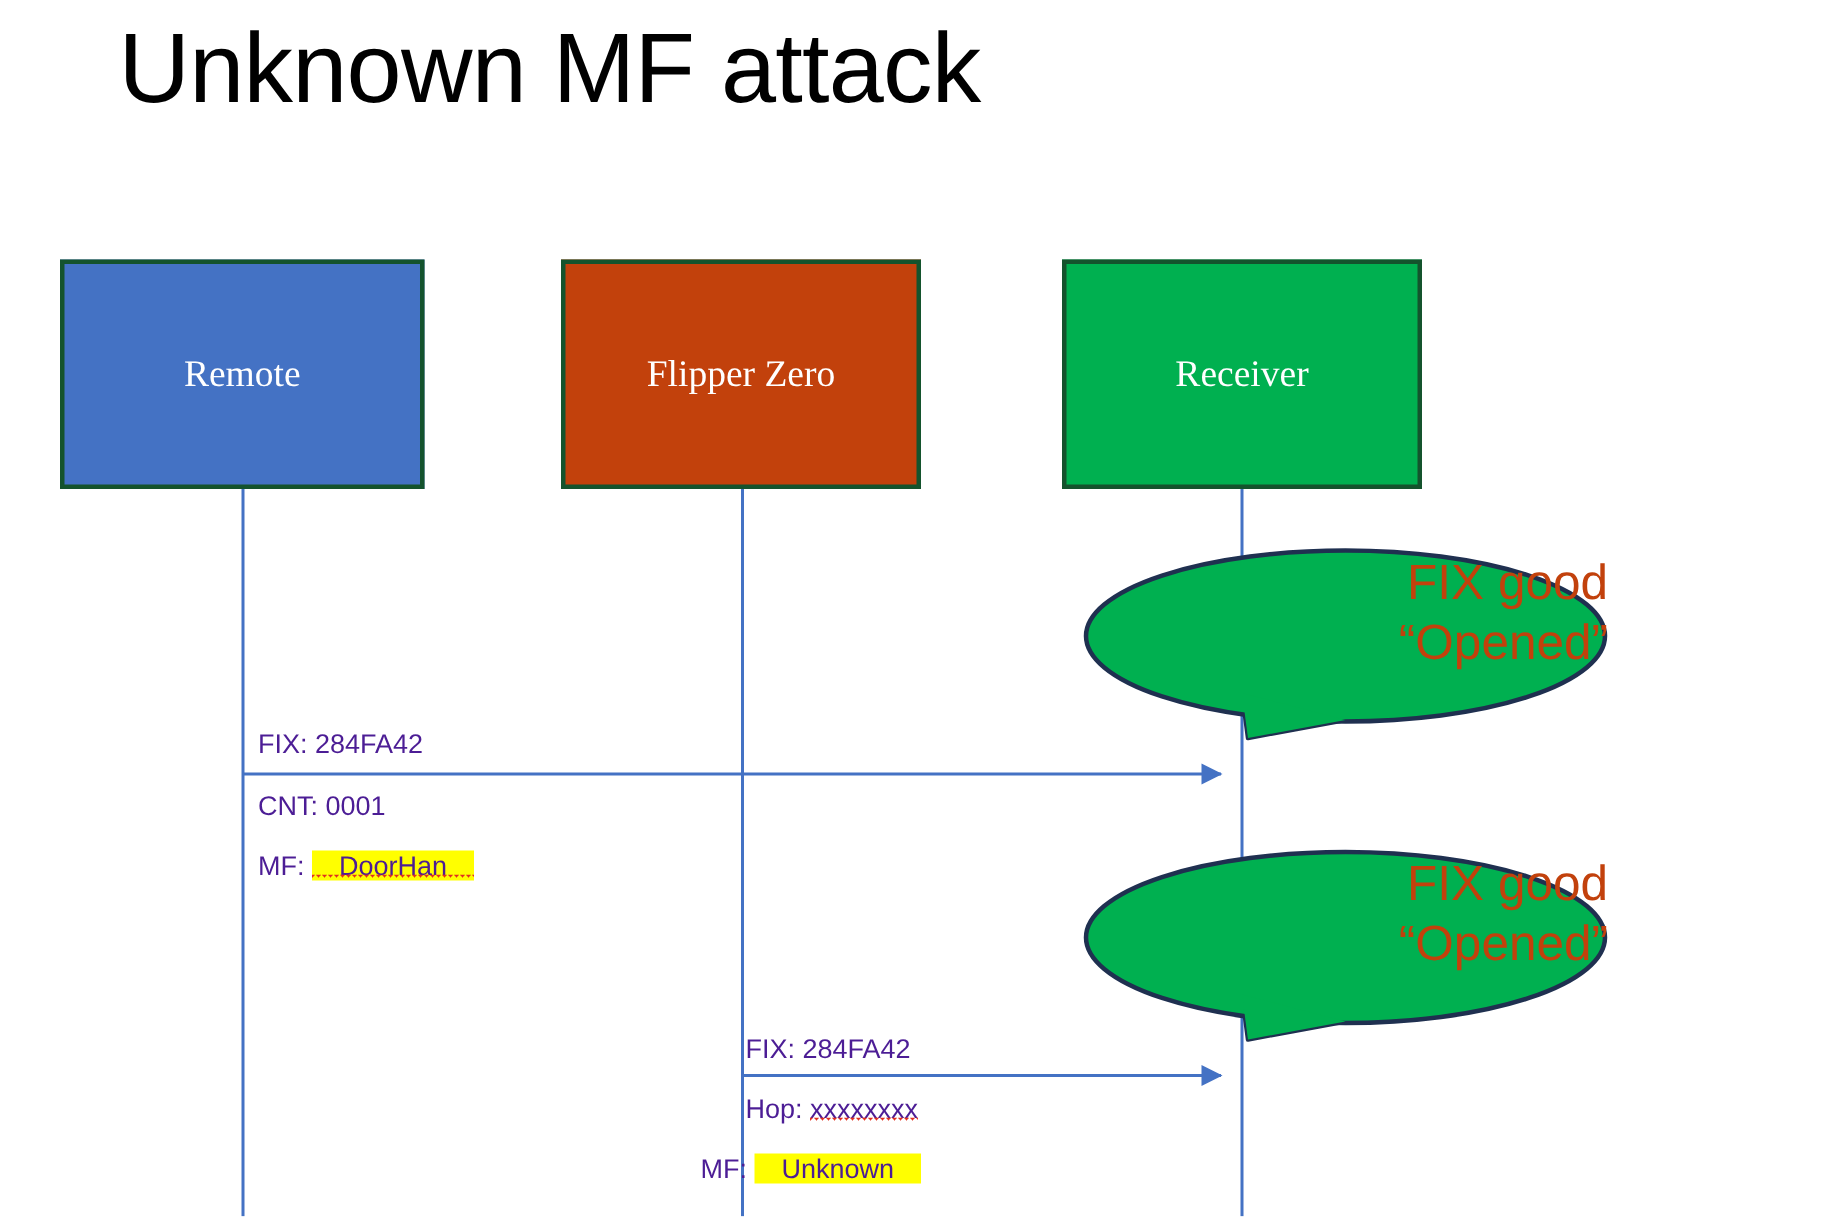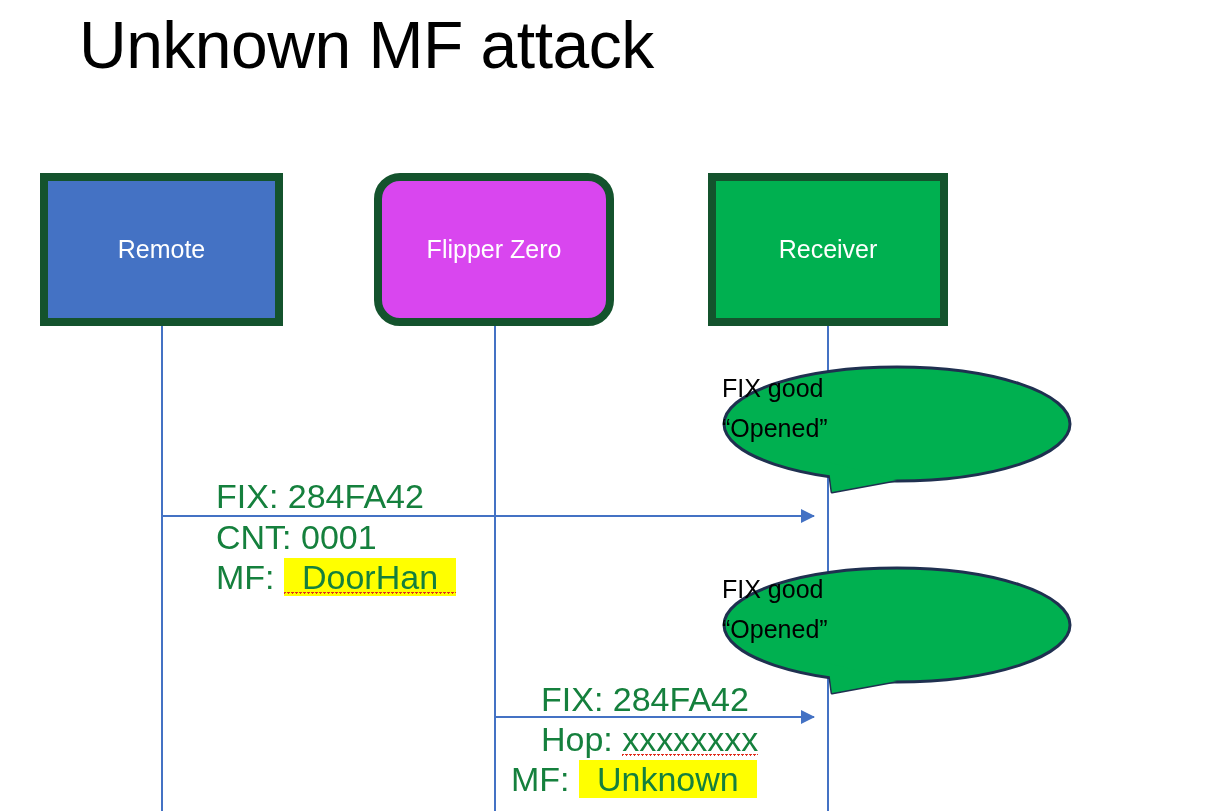--- a/index.html
+++ b/index.html
@@ -37,24 +37,25 @@
   .lifeline {
     position: absolute;
     width: 2px;
     background: #4472C4;
   }
 
   
   .actor-box {
     position: absolute;
     box-sizing: border-box;
-    border: 8px solid #14532d;
+    border: 3px solid #14532d;
     display: flex;
     align-items: center;
     justify-content: center;
+    font-family: Liberation Serif, serif;
   }
   .actor-label {
     color: #ffffff;
     font-size: 25px;
     font-weight: 400;
     line-height: 1.1;
     text-align: center;
     white-space: nowrap;
   }
 
@@ -72,25 +73,24 @@
     width: 0;
     height: 0;
     border-top: 7px solid transparent;
     border-bottom: 7px solid transparent;
     border-left: 14px solid #4472C4;
   }
 
   
   .msg-text {
     position: absolute;
-    font-size: 34px;
-    color: #15803d;
+    font-size: 18px;
+    color: #4c1d95;
     line-height: 40px;
     white-space: nowrap;
-    margin-left: 44px;
   }
   .hl {
     background: #FFFF00;
     padding: 0 18px;
   }
   .sq {
     position: relative;
     text-decoration: none;
   }
   .sq::after {
@@ -113,44 +113,44 @@
   }
   .callout svg {
     display: block;
     overflow: visible;
   }
   .callout-text {
     position: absolute;
     left: 0;
     top: 0;
     width: 100%;
-    text-align: left;
-    color: #000000;
-    font-size: 25px;
+    text-align: right;
+    color: #c2410c;
+    font-size: 33px;
     line-height: 40px;
     pointer-events: none;
   }
   .callout-line { display: block; white-space: nowrap; }
 </style>
 </head>
 <body>
 
 <div id="slide">
 
   <div id="slide-title">Unknown MF attack</div>
 
   <div class="lifeline" style="left:161px; top:326px; height:485px;"></div>
   <div class="lifeline" style="left:494px; top:326px; height:485px;"></div>
   <div class="lifeline" style="left:827px; top:326px; height:485px;"></div>
 
   <div class="actor-box" style="left:40px; top:173px; width:243px; height:153px; background:#4472C4;">
     <span class="actor-label">Remote</span>
   </div>
 
-  <div class="actor-box" style="left:374px; top:173px; width:240px; height:153px; background:#d946ef;border-radius:26px;">
+  <div class="actor-box" style="left:374px; top:173px; width:240px; height:153px; background:#c2410c;">
     <span class="actor-label">Flipper Zero</span>
   </div>
 
   <div class="actor-box" style="left:708px; top:173px; width:240px; height:153px; background:#00B050;">
     <span class="actor-label">Receiver</span>
   </div>
 
   <div class="msg-arrow" style="left:162px; top:515px; width:652px;"></div>
 
   <div class="msg-text" style="left:172px; top:476px;">FIX: 284FA42</div>

